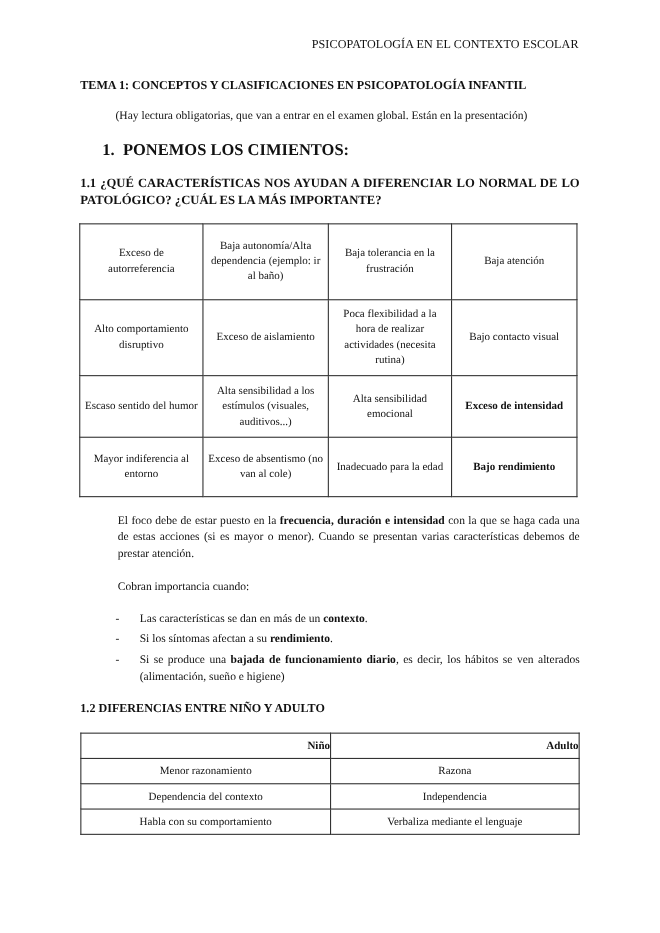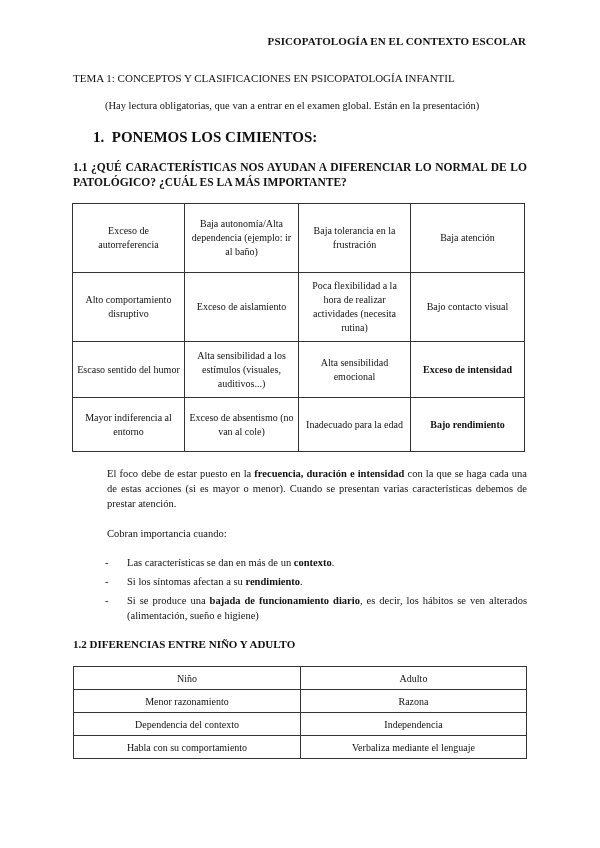--- a/index.html
+++ b/index.html
@@ -1,38 +1,38 @@
 <!DOCTYPE html>
 <html><head>
 <meta charset="utf-8">
 <style>
   html, body { margin: 0; padding: 0; background: #ffffff; }
   body { width: 600px; height: 848px; position: relative; overflow: hidden;
          font-family: "Liberation Serif", "DejaVu Serif", serif; color: #111; }
   .abs { position: absolute; }
-  .header-title { top: 35px; right: 74px; font-size: 11px; font-weight: bold; letter-spacing: 0.1px; padding-left: 40px; }
-  .tema { top: 72px; left: 73px; font-size: 11px; font-weight: normal; text-align: right; }
+  .header-title { top: 35px; right: 74px; font-size: 11px; font-weight: normal; letter-spacing: 0.1px; padding-left: 40px; }
+  .tema { top: 72px; left: 73px; font-size: 11px; font-weight: bold; text-align: right; }
   .note { top: 100px; left: 73px; font-size: 10.5px; margin-left: 32px; }
   .sec1 { top: 129px; left: 93px; font-size: 15px; font-weight: bold; }
   .sec1 .num { display: inline-block; width: 15px; }
   .q11 { top: 160px; left: 73px; width: 454px; font-size: 11.5px; font-weight: bold; line-height: 15px; text-align: justify; text-align-last: left; }
   table { border-collapse: collapse; position: absolute; table-layout: fixed; padding-left: 20px; }
   .t1 { top: 203px; left: 72px; width: 452px; }
   .t1 td { border: 1.5px solid #333; text-align: center; vertical-align: middle; font-size: 10px; line-height: 14px; padding: 0 4px; }
   .t1 td.b { font-weight: bold; }
   .para { left: 107px; width: 420px; font-size: 10.5px; line-height: 15px; text-align: justify; }
   .p1 { top: 466px; }
   .p2 { top: 526px; }
   .bullets { top: 555px; left: 107px; width: 420px; font-size: 10.5px; line-height: 15px; margin: 0; padding: 0; list-style: none; }
   .bullets li { position: relative; padding-left: 20px; margin-bottom: 4px; text-align: justify; }
   .bullets li .dash { position: absolute; left: 18px; margin-left: -20px; }
   .sec12 { top: 638px; left: 73px; font-size: 11px; font-weight: bold; }
   .t2 { top: 666px; left: 73px; width: 453px; }
   .t2 td, .t2 th { border: 1.5px solid #333; text-align: center; font-size: 10px; padding: 0; height: 22px; }
-  .t2 th { font-weight: normal; }
+  .t2 th { font-weight: bold; text-align: right; }
 </style>
 </head>
 <body>
 
 <div class="abs header-title">PSICOPATOLOGÍA EN EL CONTEXTO ESCOLAR</div>
 
 <div class="abs tema">TEMA 1: CONCEPTOS Y CLASIFICACIONES EN PSICOPATOLOGÍA INFANTIL</div>
 <div class="abs note">(Hay lectura obligatorias, que van a entrar en el examen global. Están en la presentación)</div>
 
 <div class="abs sec1">

